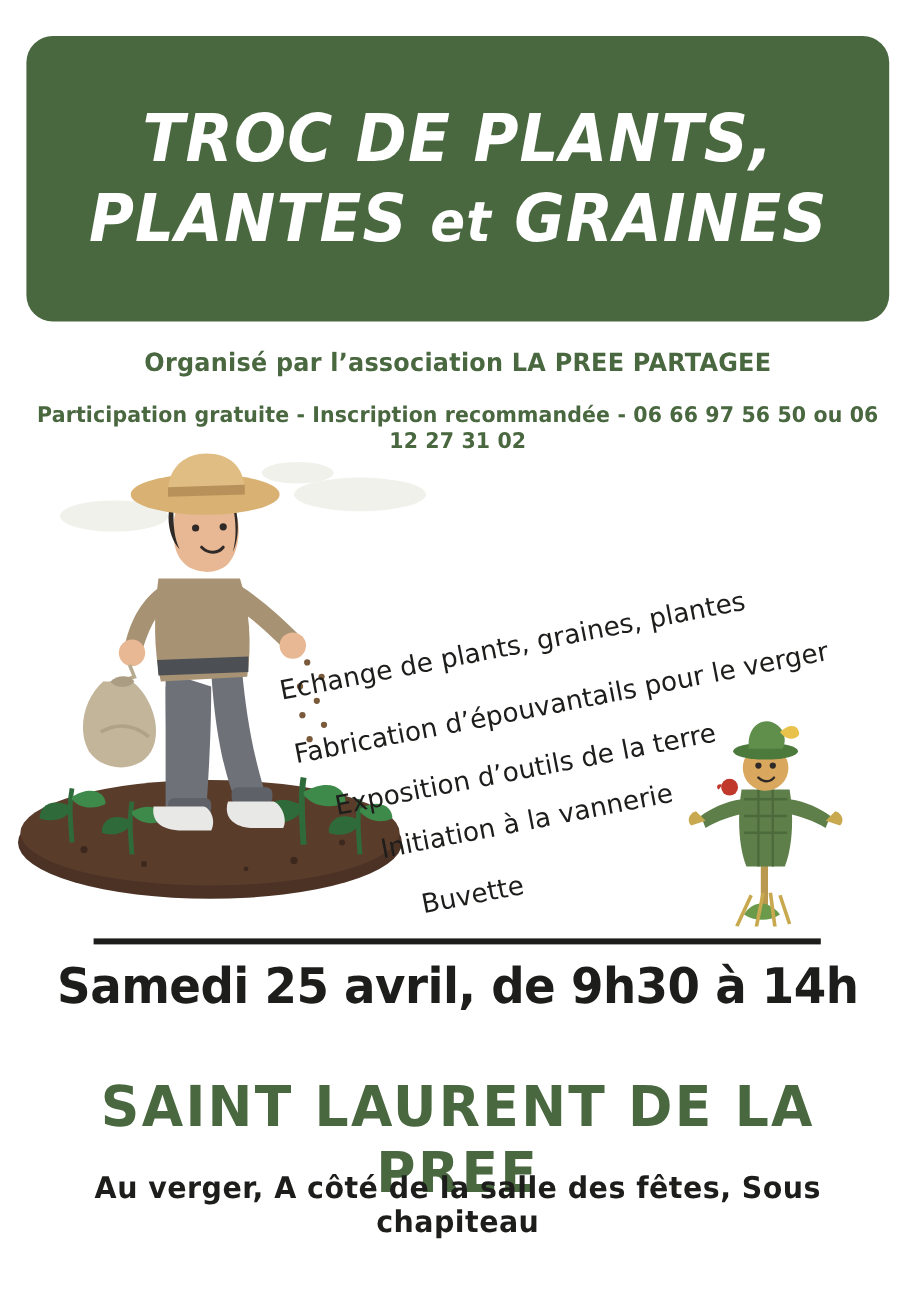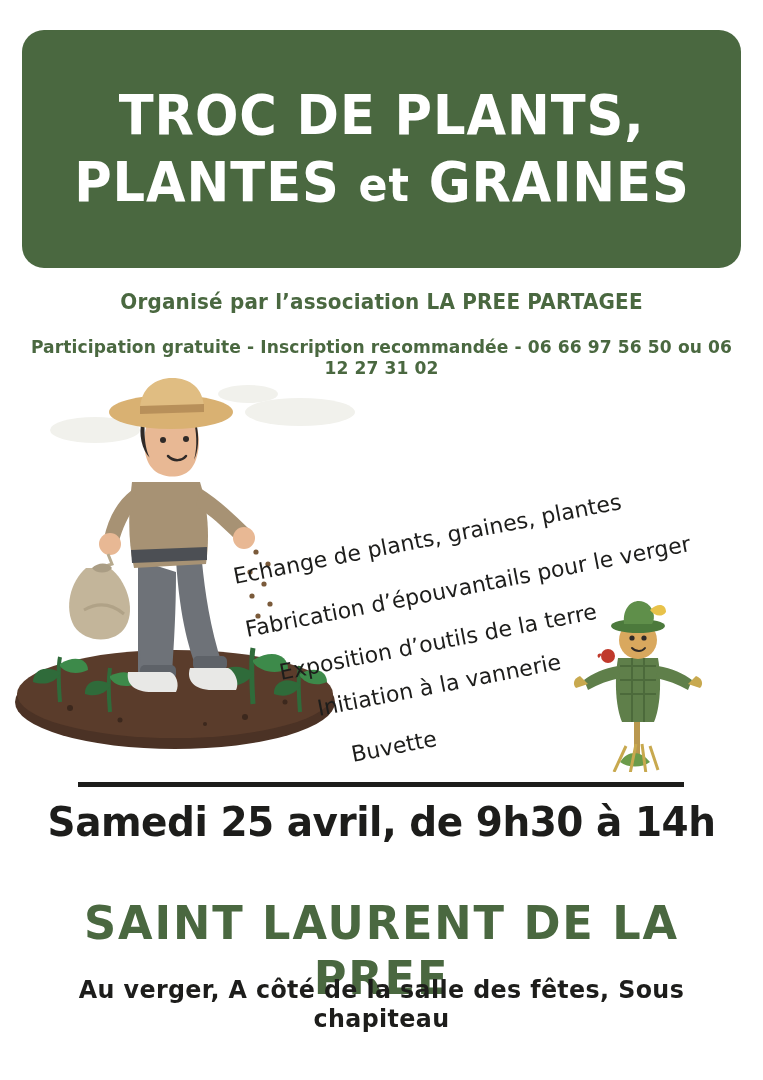--- a/index.html
+++ b/index.html
@@ -20,20 +20,21 @@
     position: absolute;
     left: 22px; top: 30px;
     width: 719px; height: 238px;
     background: #4a6840;
     border-radius: 22px;
     display: flex;
     flex-direction: column;
     align-items: center;
     justify-content: center;
     gap: 3px;
+    font-style: italic;
   }
   .banner-line {
     color: #ffffff;
     font-family: "DejaVu Sans", sans-serif;
     font-weight: bold;
     font-size: 55px;
     letter-spacing: 1px;
     line-height: 1.15;
     text-align: center;
     white-space: nowrap;

